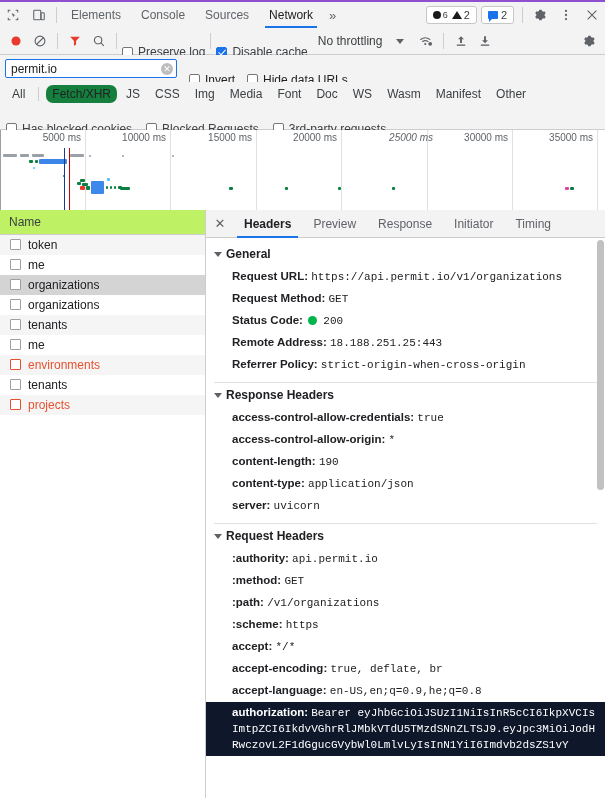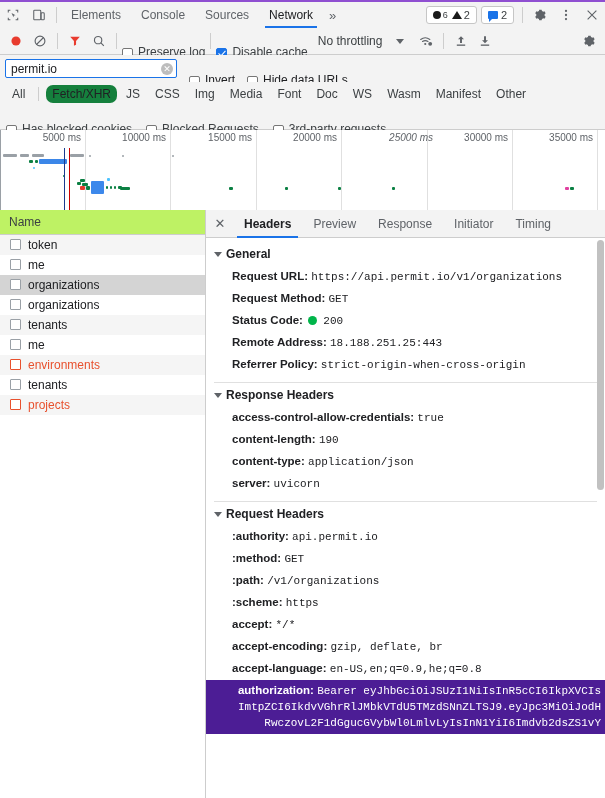--- a/index.html
+++ b/index.html
@@ -80,21 +80,21 @@
   .cb {
     width: 11px; height: 11px; border: 1px solid #767676; border-radius: 2px;
     background: #fff; display: inline-block; box-sizing: border-box; cursor: pointer;
     flex: 0 0 auto;
   }
   .cb.checked { background: #1a73e8; border-color: #1a73e8; position: relative; }
   .cb.checked::after {
     content: ""; position: absolute; left: 3px; top: 0px; width: 3px; height: 6px;
     border: solid #fff; border-width: 0 1.6px 1.6px 0; transform: rotate(42deg);
   }
-  .cb-label { display: flex; align-items: flex-end; gap: 5px; cursor: pointer; white-space: nowrap; margin-top: 22px; }
+  .cb-label { display: flex; align-items: center; gap: 5px; cursor: pointer; white-space: nowrap; margin-top: 22px; }
   .throttle { display: flex; align-items: flex-end; gap: 3px; cursor: pointer; white-space: nowrap; }
   .caret-dn { width: 0; height: 0; border-left: 4px solid transparent; border-right: 4px solid transparent; border-top: 5px solid #5f6368; }
 
   
   .filterbar {
     position: absolute; top: 55px; left: 0; width: 605px; height: 27px;
     background: #f3f3f3; display: flex; align-items: center; padding: 0 5px;
     box-sizing: border-box; gap: 12px;
   }
   .filter-input-wrap {
@@ -211,21 +211,21 @@
     color: #202124; word-break: break-all;
   }
   .hdr-name { font-weight: bold; font-family: "Liberation Sans", sans-serif; }
   .hdr-val { font-family: "Liberation Mono", monospace; font-size: 11px; }
   .sec-rule { height: 1px; background: #e0e0e0; margin: 6px 8px 0 8px; }
   .status-dot {
     display: inline-block; width: 9px; height: 9px; border-radius: 50%;
     background: #00b54a; margin: 0 3px -1px 2px;
   }
   .hdr-row.highlight {
-    background: #4c1d95; color: #fff; padding-left: 26px; padding-right: 4px; text-align: right;
+    background: #0f172a; color: #fff; padding-left: 26px; padding-right: 4px;
   }
   .hdr-row.highlight .hdr-name { color: #fff; }
   .hdr-row.highlight .hdr-val { color: #fff; }
 
   
   .scrollbar {
     position: absolute; right: 1px; top: 30px; width: 7px; height: 556px;
     background: transparent;
   }
   .scrollthumb {
@@ -566,20 +566,24 @@
 
         <div class="sec-title">
           <span class="tri open"></span>
           <span>Response Headers</span>
         </div>
         <div class="hdr-row">
           <span class="hdr-name">access-control-allow-credentials:</span>
           <span class="hdr-val">true</span>
         </div>
         <div class="hdr-row">
+          <span class="hdr-name">access-control-allow-origin:</span>
+          <span class="hdr-val">*</span>
+        </div>
+        <div class="hdr-row">
           <span class="hdr-name">content-length:</span>
           <span class="hdr-val">190</span>
         </div>
         <div class="hdr-row">
           <span class="hdr-name">content-type:</span>
           <span class="hdr-val">application/json</span>
         </div>
         <div class="hdr-row">
           <span class="hdr-name">server:</span>
           <span class="hdr-val">uvicorn</span>
@@ -606,21 +610,21 @@
         <div class="hdr-row">
           <span class="hdr-name">:scheme:</span>
           <span class="hdr-val">https</span>
         </div>
         <div class="hdr-row">
           <span class="hdr-name">accept:</span>
           <span class="hdr-val">*/*</span>
         </div>
         <div class="hdr-row">
           <span class="hdr-name">accept-encoding:</span>
-          <span class="hdr-val">gzip, deflate, br</span>
+          <span class="hdr-val">true, deflate, br</span>
         </div>
         <div class="hdr-row">
           <span class="hdr-name">accept-language:</span>
           <span class="hdr-val">en-US,en;q=0.9,he;q=0.8</span>
         </div>
         <div class="hdr-row highlight">
           <span class="hdr-name">authorization:</span>
           <span class="hdr-val">Bearer eyJhbGciOiJSUzI1NiIsInR5cCI6IkpXVCIsImtpZCI6IkdvVGhrRlJMbkVTdU5TMzdSNnZLTSJ9.eyJpc3MiOiJodHRwczovL2F1dGgucGVybWl0LmlvLyIsInN1YiI6Imdvb2dsZS1vY</span>
         </div>
       </div>

